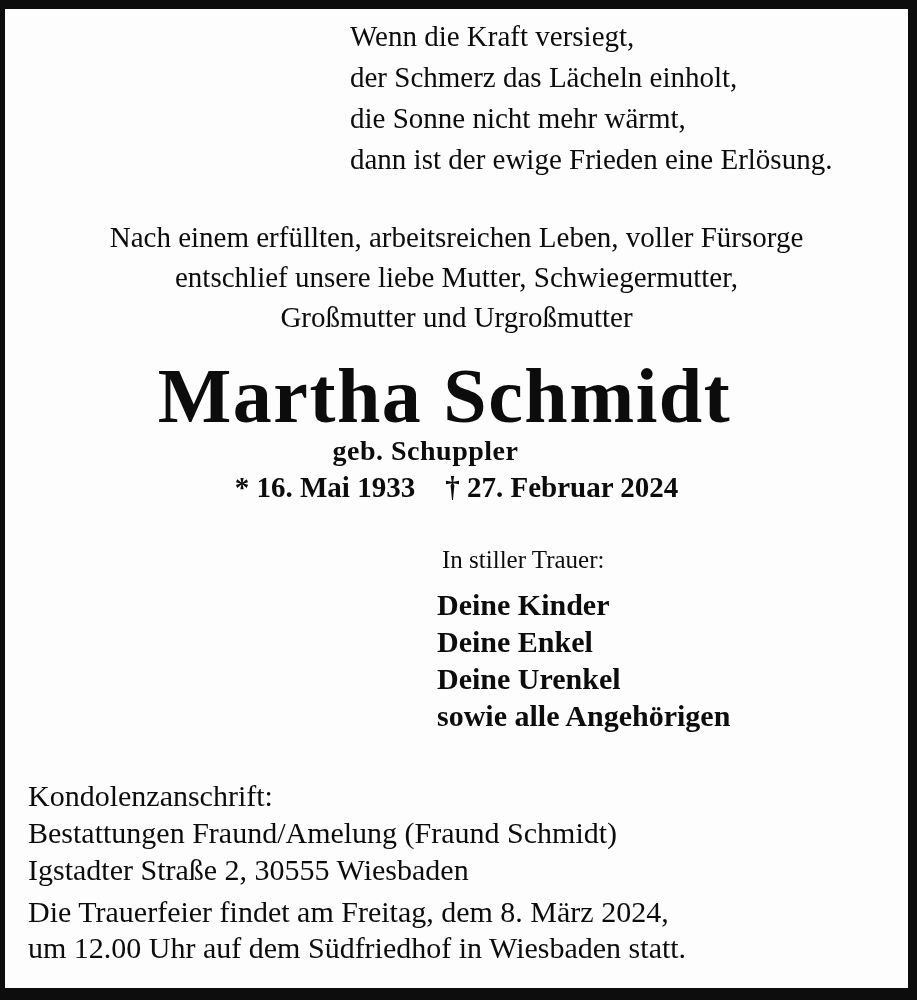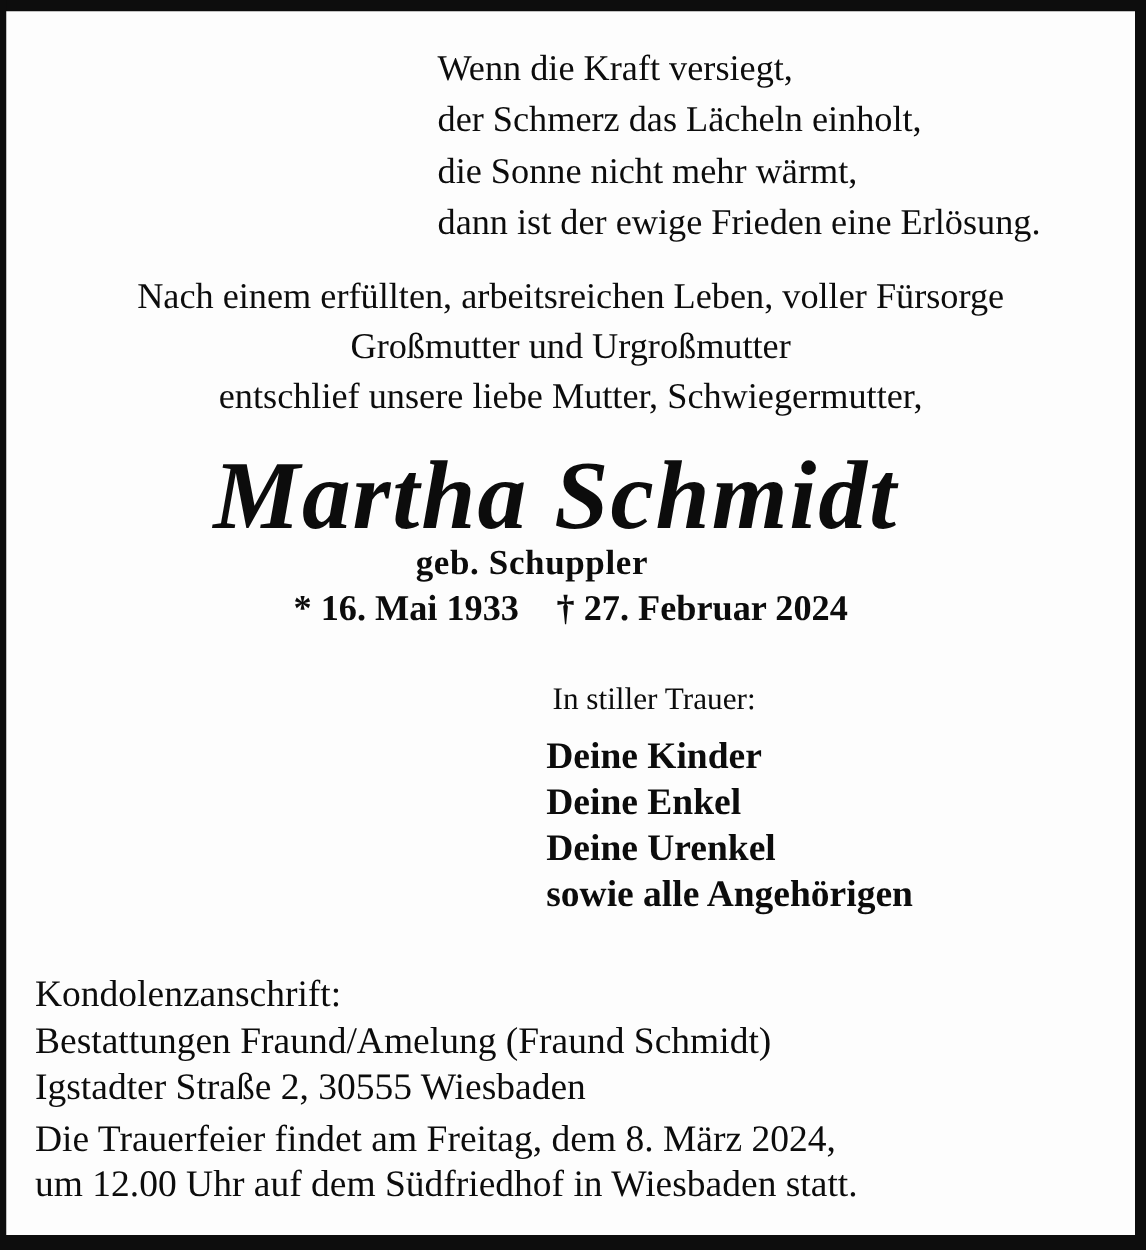--- a/index.html
+++ b/index.html
@@ -19,21 +19,21 @@
   
   .bar { position: absolute; background: #0d0d0d; }
   .bar-top    { left: 0; top: 0; width: 917px; height: 9px; }
   .bar-left   { left: 0; top: 0; width: 5px;  height: 1000px; }
   .bar-right  { left: 908px; top: 0; width: 9px; height: 1000px; }
   .bar-bottom { left: 0; top: 988px; width: 917px; height: 12px; }
 
   .poem {
     position: absolute;
     left: 350px;
-    top: 35px;
+    top: 16px;
     font-size: 29px;
     line-height: 41px;
     white-space: nowrap;
   }
   .intro {
     position: absolute;
     left: 5px;
     top: 217px;
     width: 903px;
     text-align: center;
@@ -45,21 +45,20 @@
     position: absolute;
     left: 5px;
     top: 356px;
     width: 879px;
     text-align: center;
     font-size: 78px;
     line-height: 80px;
     font-weight: 700;
     letter-spacing: 1.5px;
     white-space: nowrap;
-    font-style: italic;
   }
   .maiden {
     position: absolute;
     left: 5px;
     top: 436px;
     width: 841px;
     text-align: center;
     font-size: 28px;
     line-height: 30px;
     font-weight: 700;
@@ -126,22 +125,22 @@
 
   <div class="poem">
     <span class="line">Wenn die Kraft versiegt,</span>
     <span class="line">der Schmerz das Lächeln einholt,</span>
     <span class="line">die Sonne nicht mehr wärmt,</span>
     <span class="line">dann ist der ewige Frieden eine Erlösung.</span>
   </div>
 
   <div class="intro">
     <span class="line">Nach einem erfüllten, arbeitsreichen Leben, voller Fürsorge</span>
+    <span class="line">entschlief unsere liebe Mutter, Schwiegermutter,</span>
     <span class="line">Großmutter und Urgroßmutter</span>
-    <span class="line">entschlief unsere liebe Mutter, Schwiegermutter,</span>
   </div>
 
   <div class="name">Martha Schmidt</div>
 
   <div class="maiden">geb. Schuppler</div>
 
   <div class="dates">
     <span>* 16. Mai 1933</span>
     <span>† 27. Februar 2024</span>
   </div>

